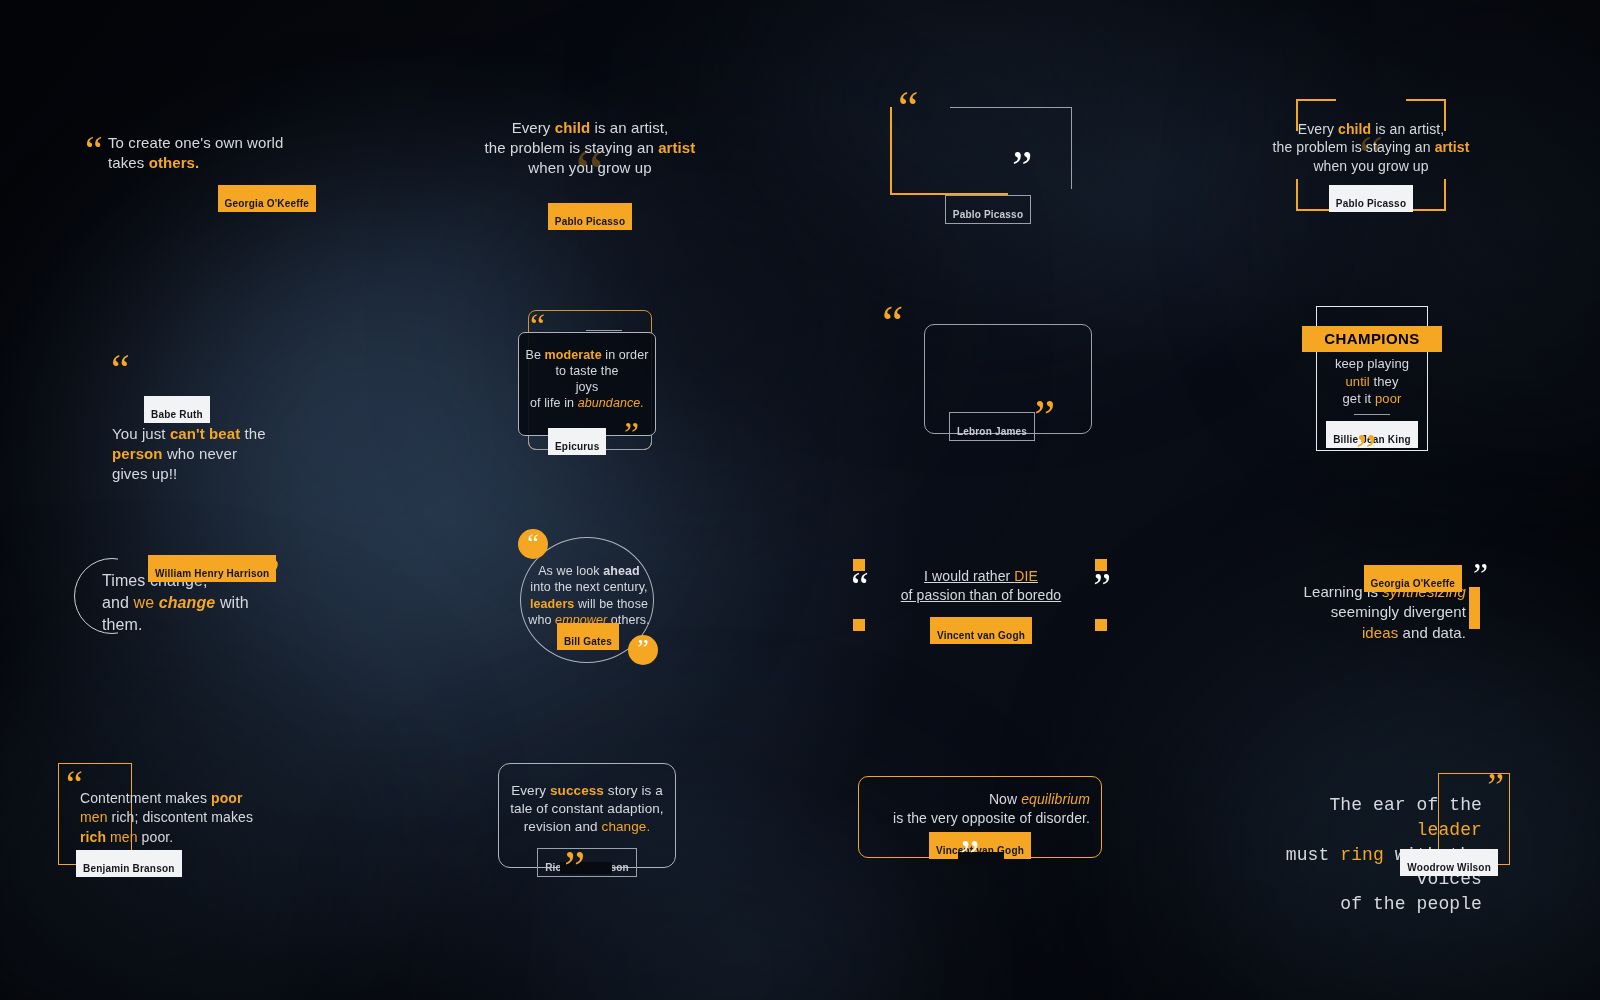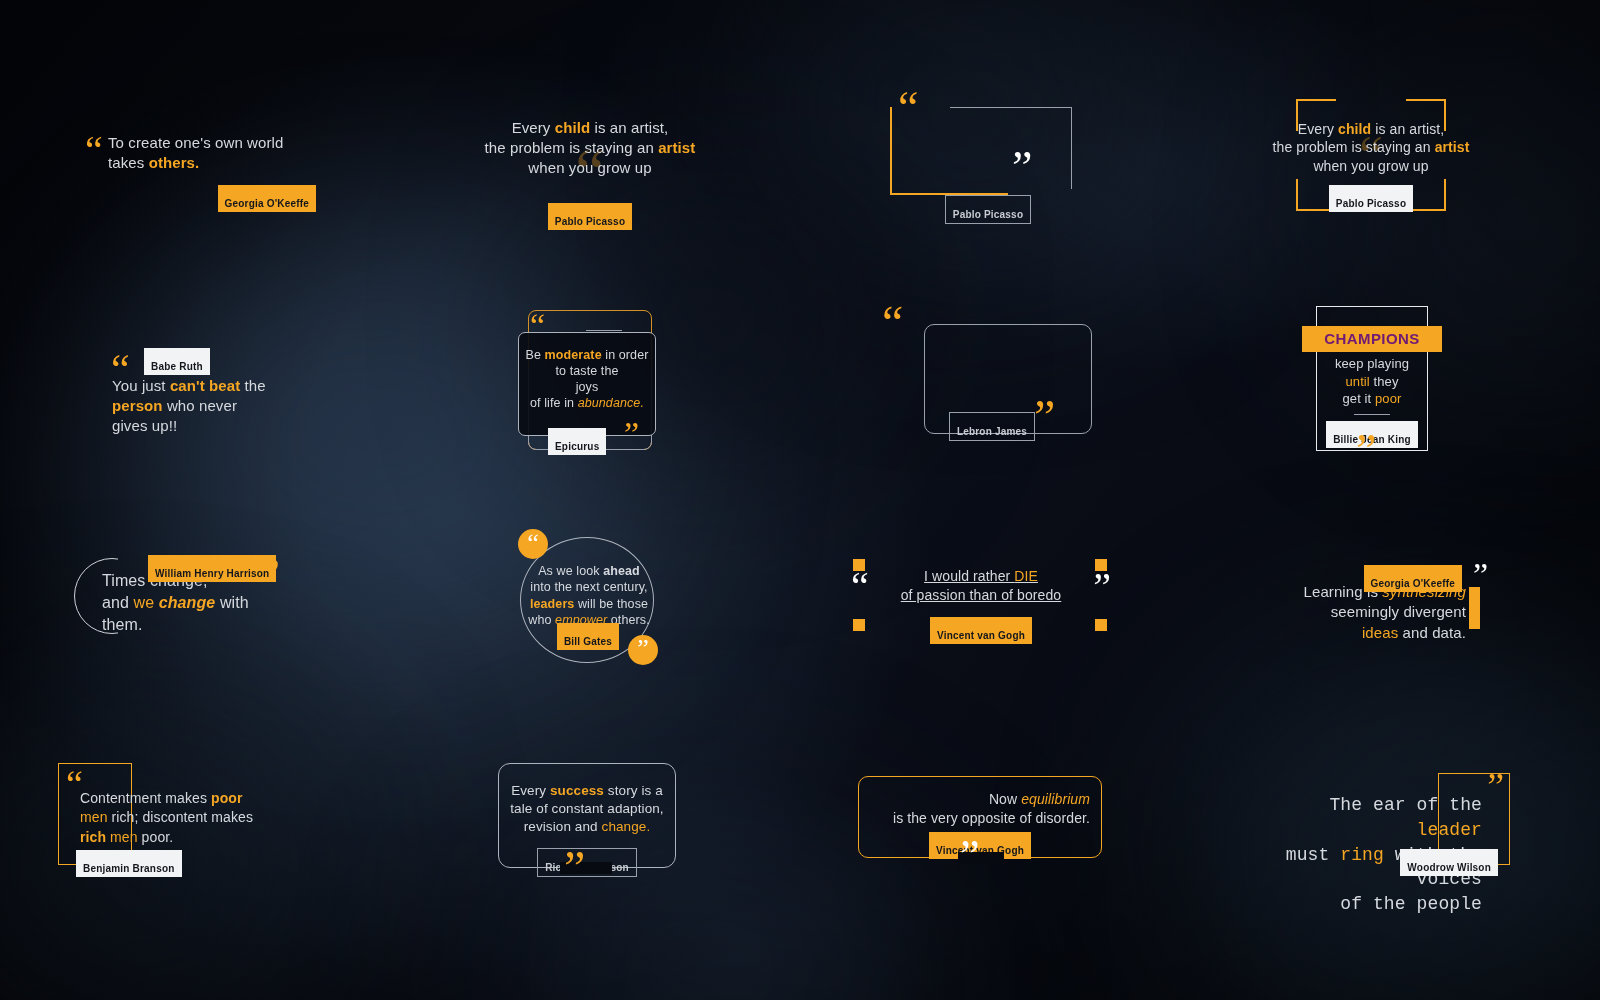--- a/index.html
+++ b/index.html
@@ -115,21 +115,21 @@
   #c4 .br-tr { right: 0; top: 0;  border-left: none;  border-bottom: none; }
   #c4 .br-bl { left: 0;  bottom: 0; border-right: none; border-top: none; }
   #c4 .br-br { right: 0; bottom: 0; border-left: none;  border-top: none; }
   #c4 .ghost { left: 50%; top: 38px; transform: translateX(-50%); font-size: 54px; }
   #c4 .qtext { position: absolute; left: -36px; top: 21px; width: 222px; text-align: center; font-size: 14px; }
   #c4 .badge-wrap { position: absolute; left: 0; top: 86px; width: 150px; text-align: center; }
 
   
   #c5 { left: 112px; top: 348px; width: 240px; }
   #c5 .qm { left: -1px; top: 6px; font-size: 42px; }
-  #c5 .badge-wrap { padding-left: 32px; margin-bottom: 1px; }
+  #c5 .badge-wrap { padding-left: 32px; margin-bottom: 1px; margin-top: 48px; }
   #c5 .qtext { padding-left: 0; }
 
   
   #c6 { left: 518px; top: 310px; width: 140px; height: 150px; }
   #c6 .back-box { position: absolute; left: 10px; top: 0; width: 124px; height: 140px;
                   border: 1px solid #f5a623; border-radius: 8px; opacity: .85; }
   #c6 .back-box2 { position: absolute; left: 10px; top: 0; width: 124px; height: 140px;
                   border: 1px solid #9aa1ad; border-radius: 8px; clip-path: inset(42% 0 0 0); }
   #c6 .front-box { position: absolute; left: 0; top: 22px; width: 138px; height: 104px;
                    border: 1px solid #aeb4bd; border-radius: 7px; background: rgba(8,11,18,0.92); z-index: 2; }
@@ -145,21 +145,21 @@
             border: 1px solid #9aa1ad; border-radius: 10px; }
   #c7 .qm-tl { left: 0;   top: -2px;  font-size: 48px; }
   #c7 .qm-br { left: 152px; top: 92px; font-size: 48px; }
   #c7 .qtext { position: absolute; left: 30px; top: 28px; width: 160px; text-align: center; font-size: 13.5px; line-height: 1.3; }
   #c7 .badge-wrap { position: absolute; left: 30px; top: 104px; width: 160px; text-align: center; }
 
   
   #c8 { left: 1316px; top: 306px; width: 112px; height: 145px; }
   #c8 .fr { position: absolute; left: 0; top: 0; width: 112px; height: 145px; border: 1.5px solid #e8eaee; }
   #c8 .banner { position: absolute; left: -14px; top: 20px; width: 140px; background: #f5a623;
-                color: #701a75; font-size: 15px; font-weight: 700; letter-spacing: .4px;
+                color: #000000; font-size: 15px; font-weight: 700; letter-spacing: .4px;
                 text-align: center; padding: 4px 0 5px; z-index: 4; }
   #c8 .qtext { position: absolute; left: -10px; top: 49px; width: 132px; text-align: center; font-size: 13px; line-height: 1.35; }
   #c8 .hr { left: 38px; top: 108px; width: 36px; }
   #c8 .badge-wrap { position: absolute; left: 0; top: 115px; width: 112px; text-align: center; }
   #c8 .qm-b { left: 40px; top: 128px; font-size: 46px; z-index: 5; }
 
   
   #c9 { left: 78px; top: 558px; width: 240px; height: 92px; }
   #c9 .circ { position: absolute; left: -4px; top: 0; width: 76px; height: 76px;
               border: 1.5px solid #cfd3d9; border-radius: 50%; clip-path: inset(0 42% 0 0); }

